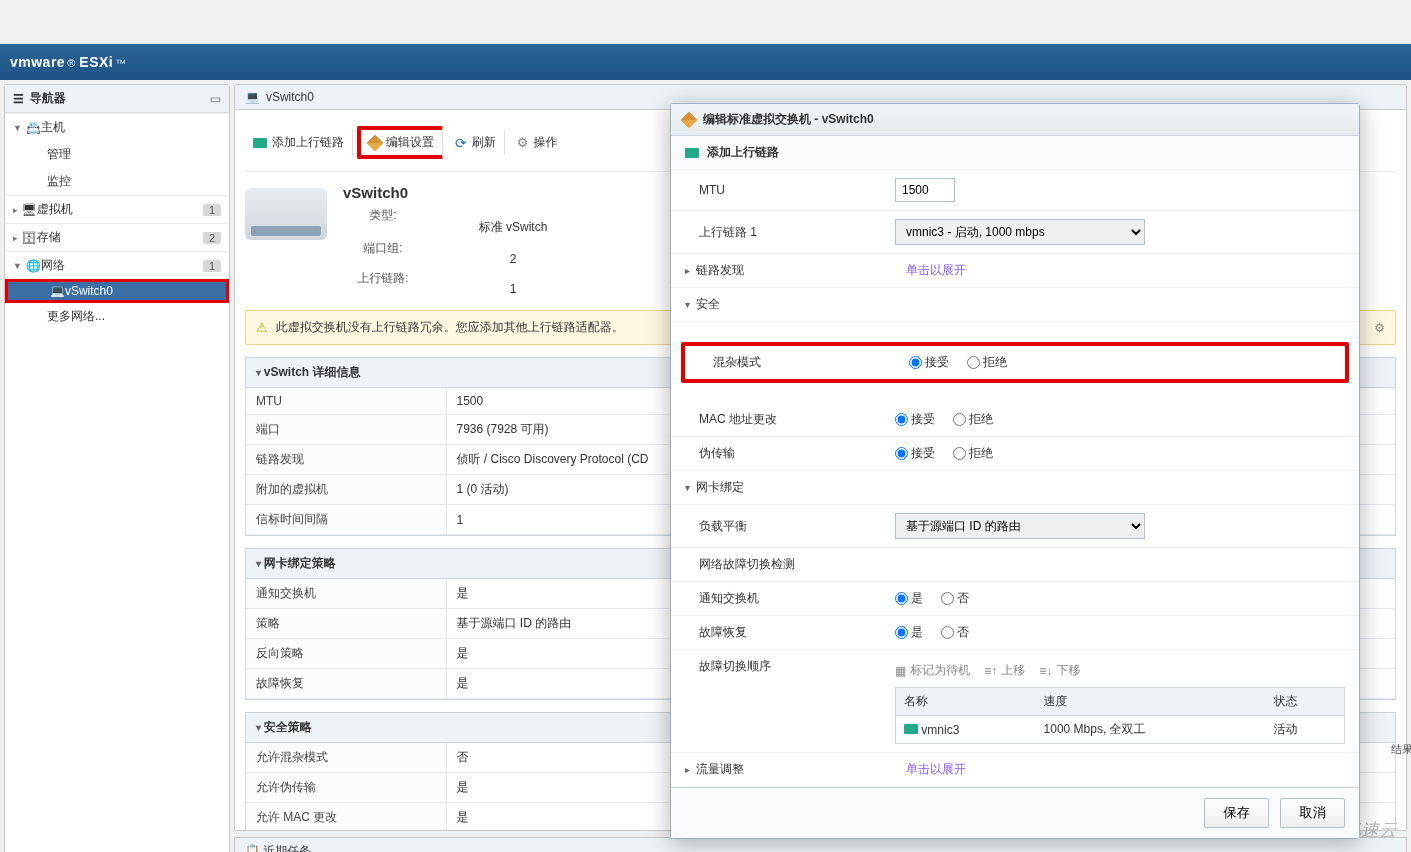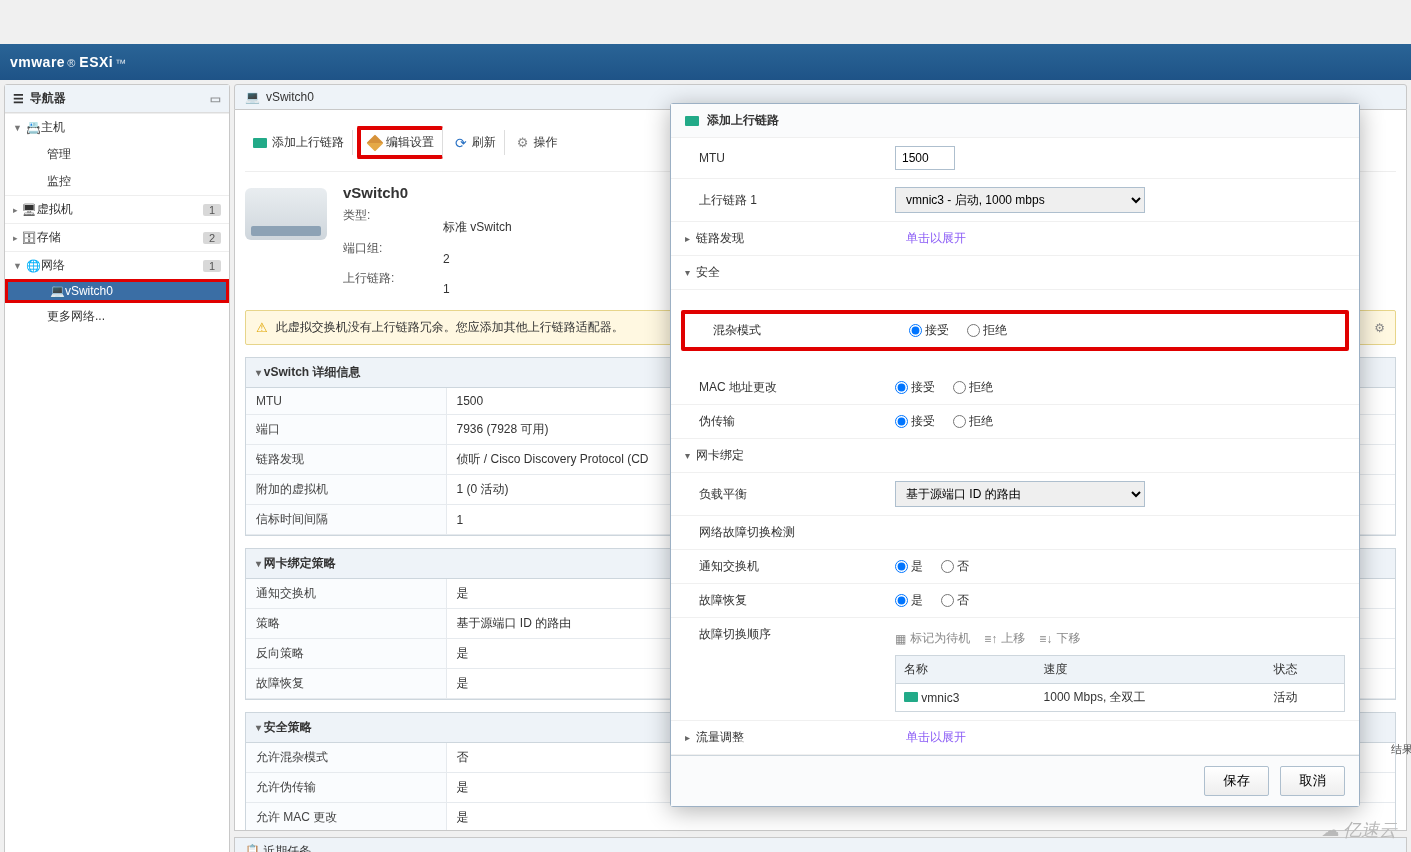--- a/index.html
+++ b/index.html
@@ -23,21 +23,21 @@
   .crumb { background:#eef3f8; border:1px solid #c8c8c8; border-radius:3px 3px 0 0; padding:5px 10px; display:flex; align-items:center; gap:6px;}
   .content { flex:1; background:#fff; border:1px solid #c8c8c8; border-top:none; padding:10px; overflow:auto;}
   .toolbar { display:flex; align-items:center; gap:4px; padding:6px 0 12px; border-bottom:1px solid #eee;}
   .toolbar .tbtn { padding:4px 8px; display:flex; align-items:center; gap:5px; cursor:pointer; border-right:1px solid #ddd;}
   .toolbar .tbtn:last-child { border-right:none;}
   .redhi { border:4px solid #e00000; border-radius:2px; padding:0 2px;}
   .summary { display:flex; gap:16px; padding:12px 0;}
   .thumb { width:82px; height:52px; background:linear-gradient(#e9edf0,#cfd6dc); border-radius:6px; position:relative; margin-top:4px;}
   .thumb:after { content:""; position:absolute; bottom:4px; left:6px; right:6px; height:10px; background:#8da2b5; border-radius:2px;}
   .summary-table { font-size:12px;}
-  .summary-table .r { display:flex; gap:20px; padding:2px 0;}
+  .summary-table .r { display:flex; gap:20px; padding:2px 0;text-align:center;}
   .summary-table .k { width:80px; color:#555;}
   .summary-table .v { width:140px;margin-top:12px;}
   .alert { background:#fff8e1; border:1px solid #e7d58a; padding:8px 10px; display:flex; align-items:center; gap:8px; border-radius:2px;}
   .gear { color:#888;}
   .panel { border:1px solid #cdd6dd; margin-top:12px;}
   .panel-h { background:#eef3f8; border-bottom:1px solid #cdd6dd; padding:6px 10px; font-weight:bold;}
   .panel-h:before { content:"▾ "; color:#666; font-size:10px;}
   .panel table { width:100%; border-collapse:collapse;}
   .panel td { border-bottom:1px solid #e6eaee; padding:6px 10px;}
   .panel td.k { width:200px; color:#444; border-right:1px solid #e6eaee; background:#fafcfe;}
@@ -259,20 +259,24 @@
             <span>目标</span>
           </div>
       </div>
     </div>
   </div>
 </div>
 
 <span class="result-label">结果</span>
 
 <div class="modal">
+  <div class="modal-title">
+    <span class="ico-pencil"></span>
+    <span>编辑标准虚拟交换机 - vSwitch0</span>
+  </div>
   <div class="modal-body">
     <div class="modal-row head">
       <span class="ico-nic" style="margin-right:8px"></span>
       <span>添加上行链路</span>
     </div>
 
     <div class="modal-row">
       <span class="lbl">MTU</span>
       <span class="val">
           <input type="text" value="1500" style="">

